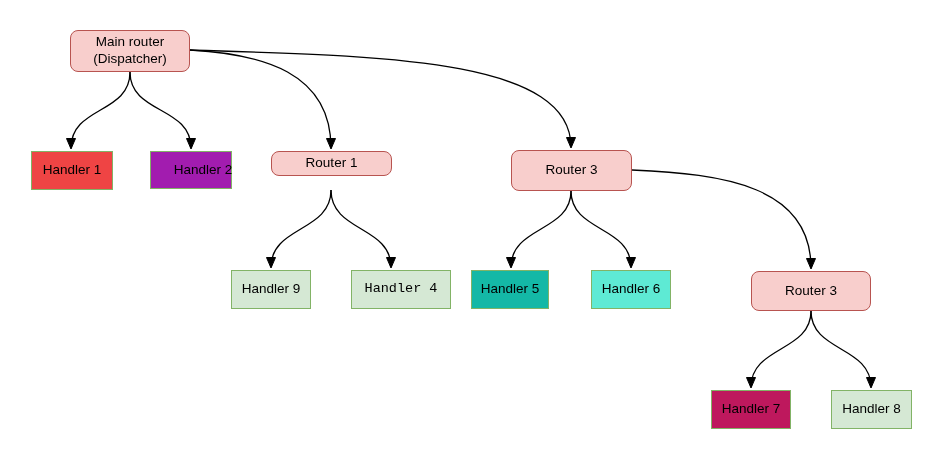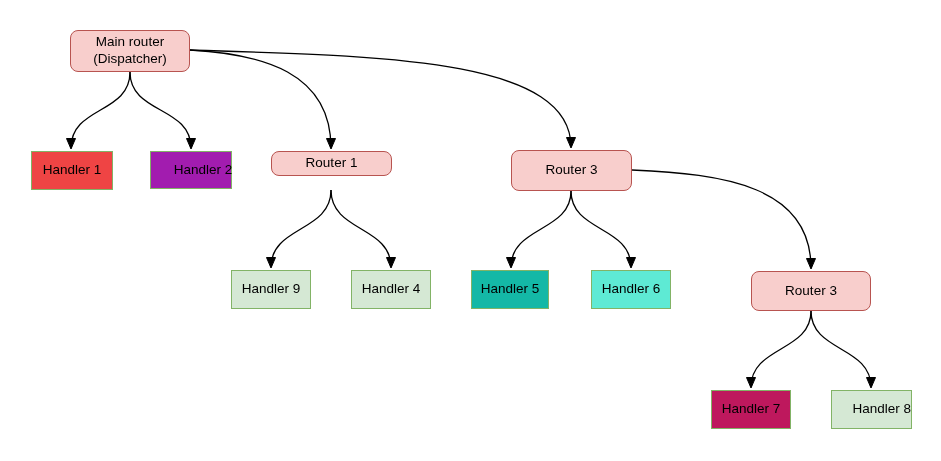--- a/index.html
+++ b/index.html
@@ -83,32 +83,32 @@
       </div>
       <div class="node router" style="left: 271px; top: 151px; width: 121px; height: 25px; background: rgb(248, 206, 204); border: 1.4px solid rgb(184, 84, 80);">
         <div class="label-line">Router 1</div>
       </div>
       <div class="node router" style="left: 511px; top: 150px; width: 121px; height: 41px; background: rgb(248, 206, 204); border: 1.4px solid rgb(184, 84, 80);">
         <div class="label-line">Router 3</div>
       </div>
       <div class="node handler" style="left: 231px; top: 270px; width: 80px; height: 39px; background: rgb(213, 232, 212); border: 1.4px solid rgb(130, 179, 102);">
         <div class="label-line">Handler 9</div>
       </div>
-      <div class="node handler" style="left: 351px; top: 270px; width: 80px; height: 39px; background: rgb(213, 232, 212); border: 1.4px solid rgb(130, 179, 102);">
+      <div class="node handler" style="left: 351px; top: 270px; width: 100px; height: 39px; background: rgb(213, 232, 212); border: 1.4px solid rgb(130, 179, 102); font-family: Liberation Mono, monospace;">
         <div class="label-line">Handler 4</div>
       </div>
       <div class="node handler" style="left: 471px; top: 270px; width: 78px; height: 39px; background: #14b8a6; border: 1.4px solid rgb(130, 179, 102);">
         <div class="label-line">Handler 5</div>
       </div>
       <div class="node handler" style="left: 591px; top: 270px; width: 80px; height: 39px; background: #5eead4; border: 1.4px solid rgb(130, 179, 102);">
         <div class="label-line">Handler 6</div>
       </div>
       <div class="node router" style="left: 751px; top: 271px; width: 120px; height: 40px; background: rgb(248, 206, 204); border: 1.4px solid rgb(184, 84, 80); text-align: center;">
         <div class="label-line">Router 3</div>
       </div>
       <div class="node handler" style="left: 711px; top: 390px; width: 80px; height: 39px; background: #be185d; border: 1.4px solid rgb(130, 179, 102);">
         <div class="label-line">Handler 7</div>
       </div>
-      <div class="node handler" style="left: 831px; top: 390px; width: 81px; height: 39px; background: rgb(213, 232, 212); border: 1.4px solid rgb(130, 179, 102); align-items: flex-end;">
+      <div class="node handler" style="left: 831px; top: 390px; width: 81px; height: 39px; background: rgb(213, 232, 212); border: 1.4px solid rgb(130, 179, 102);">
         <div class="label-line">Handler 8</div>
       </div>
     </div>
 </div>
 
 </body></html>

